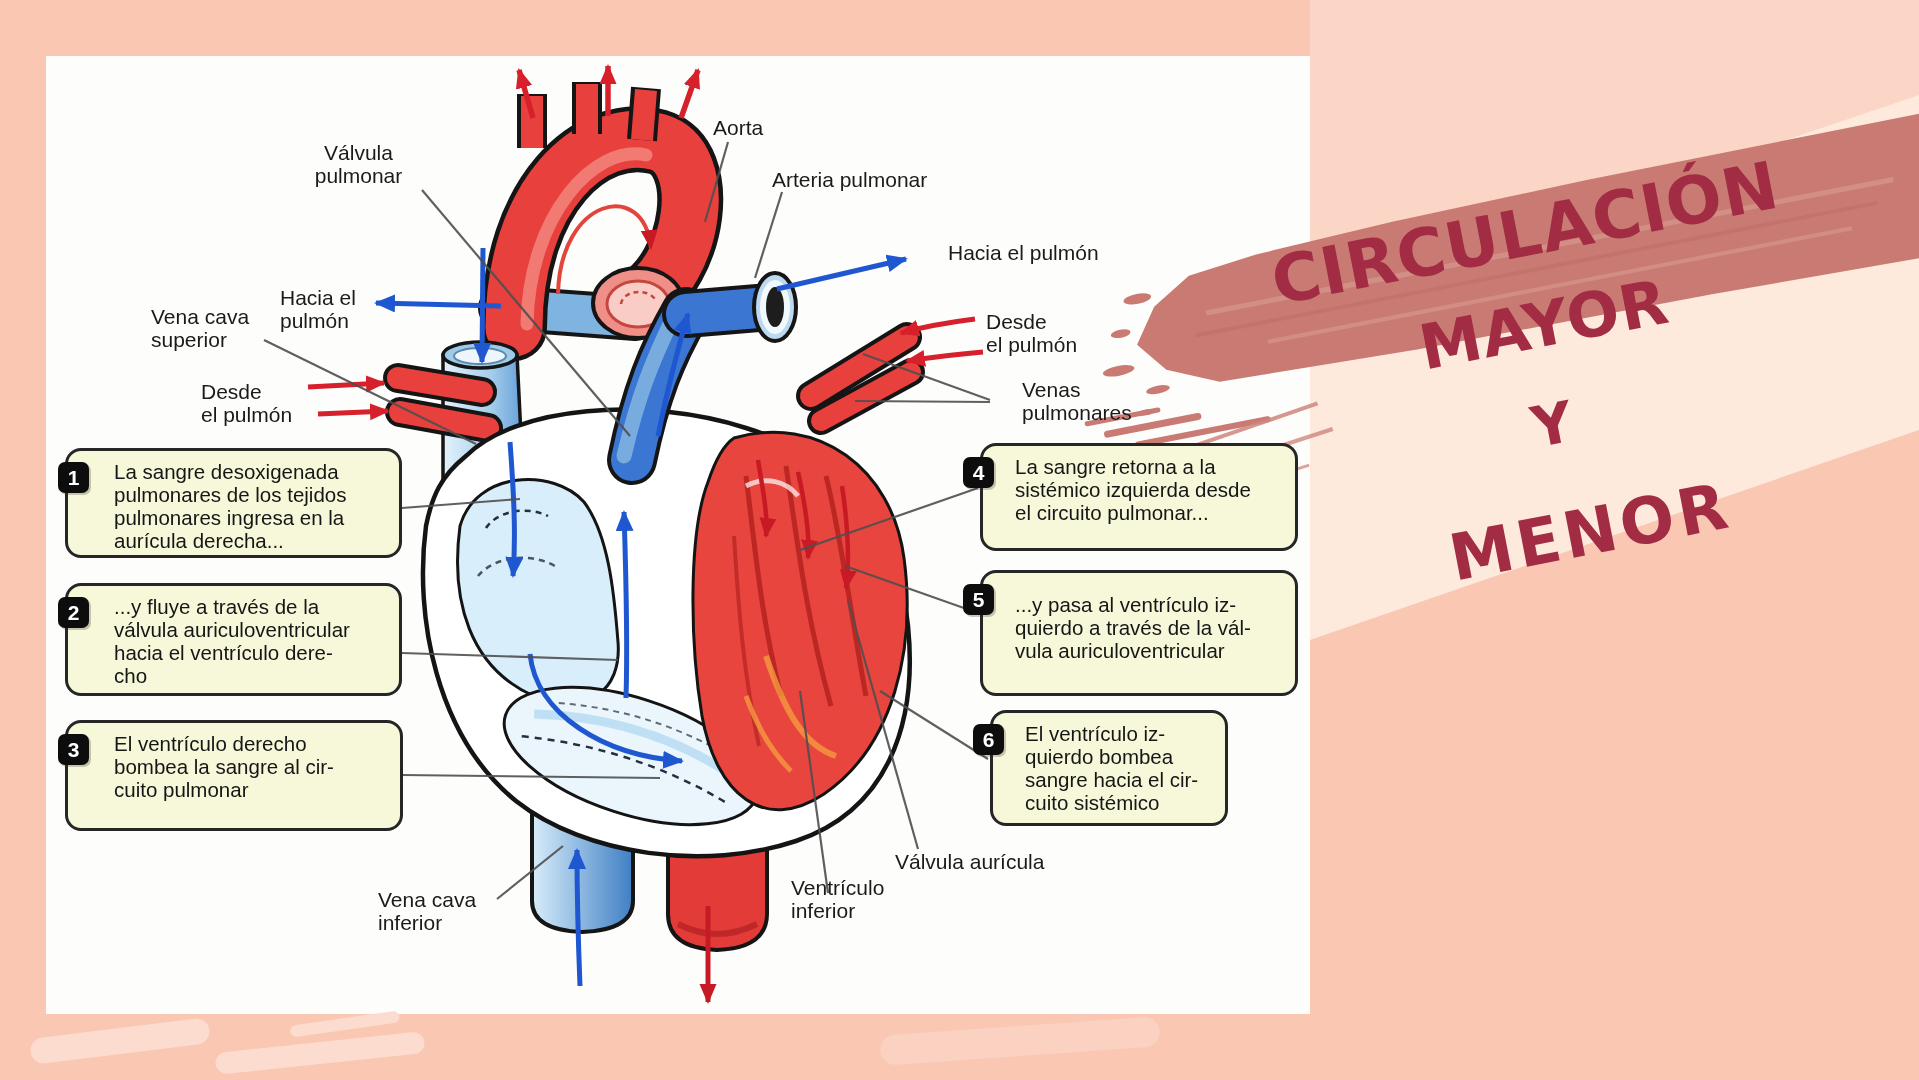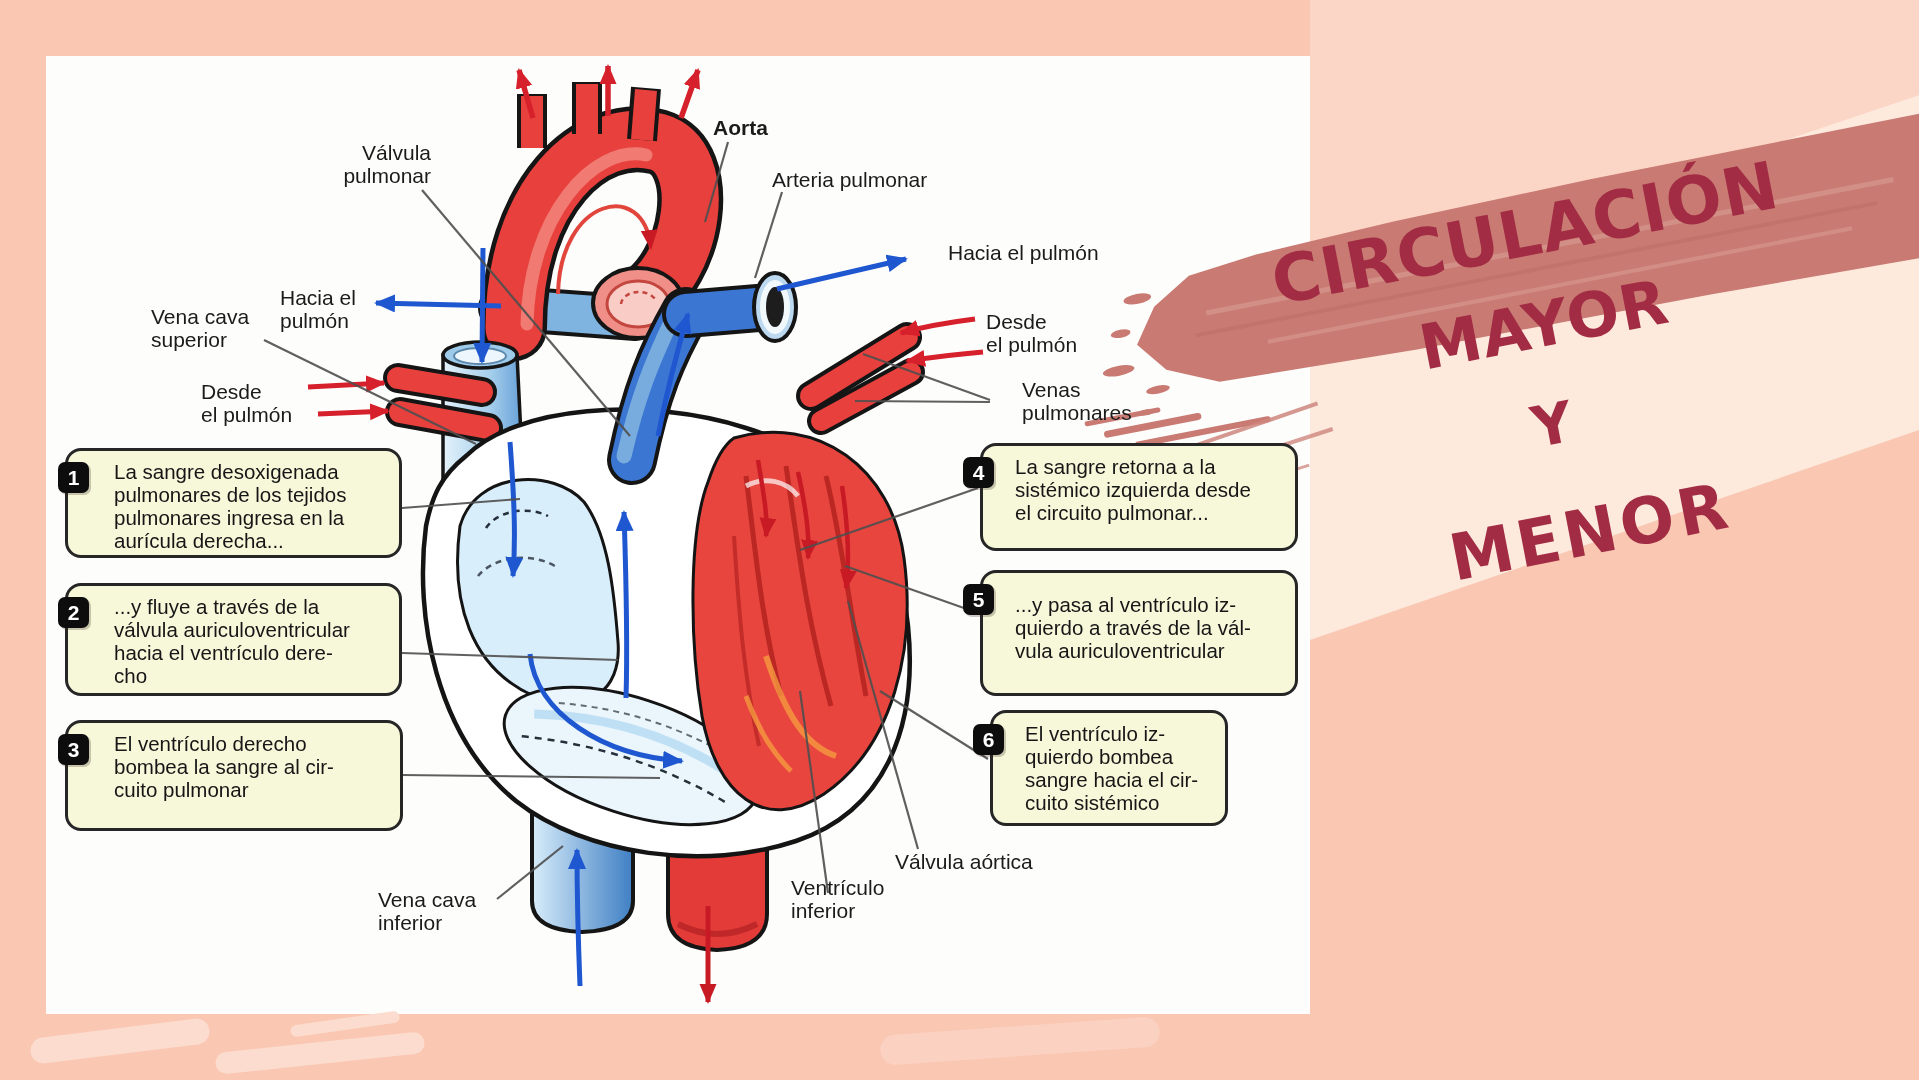--- a/index.html
+++ b/index.html
@@ -2,21 +2,21 @@
 <html><head>
 <meta charset="utf-8">
 <style>
   html,body{margin:0;padding:0;}
   .stage{position:relative;width:1919px;height:1080px;overflow:hidden;background:#f9c7b2;
          font-family:"Liberation Sans",sans-serif;}
   .bg{position:absolute;left:0;top:0;z-index:0;}
   .panel{position:absolute;left:46px;top:56px;width:1264px;height:958px;z-index:1;}
   .art{position:absolute;left:0;top:0;}
   .lbl{position:absolute;font-size:21px;line-height:23px;color:#1b1b1b;white-space:nowrap;}
-  .lbl.center{text-align:right;}
+  .lbl.center{text-align:center;}
   .callout{position:absolute;background:#f7f7da;border:3px solid #262626;border-radius:16px;
            box-sizing:border-box;color:#161616;font-size:20.5px;line-height:23px;
            padding:9px 8px 6px 46px;}
   .callout.right{padding-left:32px;}
   .callout .line{white-space:nowrap;}
   .badge{position:absolute;left:-10px;top:11px;width:31px;height:31px;background:#0d0d0d;color:#fff;
          border-radius:7px;display:flex;align-items:center;justify-content:center;
          font-weight:bold;font-size:21px;box-shadow:2px 2px 0 rgba(60,40,30,.25);}
   .callout.right .badge{left:-20px;}
   .tl{position:absolute;z-index:2;color:#a22c44;font-weight:bold;white-space:nowrap;
@@ -229,21 +229,21 @@
         <path d="M 872,793 L 802,545"></path>
         <path d="M 782,837 L 754,635"></path>
         <path d="M 451,843 L 517,790"></path>
       </g>
     </svg>
 
     <div class="lbl center" style="left:240px;top:85px;width:145px;">
       <div>Válvula</div>
       <div>pulmonar</div>
     </div>
-    <div class="lbl" style="left:667px;top:60px;font-weight:bold;">Aorta</div>
+    <div class="lbl" style="left:667px;top:60px;">Aorta</div>
     <div class="lbl" style="left:726px;top:112px;">Arteria pulmonar</div>
     <div class="lbl" style="left:874px;top:185px;margin-left:28px;">Hacia el pulmón</div>
     <div class="lbl" style="left:940px;top:254px;">
       <div>Desde</div>
       <div>el pulmón</div>
     </div>
     <div class="lbl" style="left:976px;top:322px;">
       <div>Venas</div>
       <div>pulmonares</div>
     </div>
@@ -252,21 +252,21 @@
       <div>pulmón</div>
     </div>
     <div class="lbl" style="left:105px;top:249px;">
       <div>Vena cava</div>
       <div>superior</div>
     </div>
     <div class="lbl" style="left:155px;top:324px;">
       <div>Desde</div>
       <div>el pulmón</div>
     </div>
-    <div class="lbl" style="left:849px;top:794px;">Válvula aórtica</div>
+    <div class="lbl" style="left:849px;top:794px;">Válvula aurícula</div>
     <div class="lbl" style="left:745px;top:820px;">
       <div>Ventrículo</div>
       <div>inferior</div>
     </div>
     <div class="lbl" style="left:332px;top:832px;">
       <div>Vena cava</div>
       <div>inferior</div>
     </div>
 
     <div class="callout" style="left:19px;top:392px;width:337px;height:110px;">

